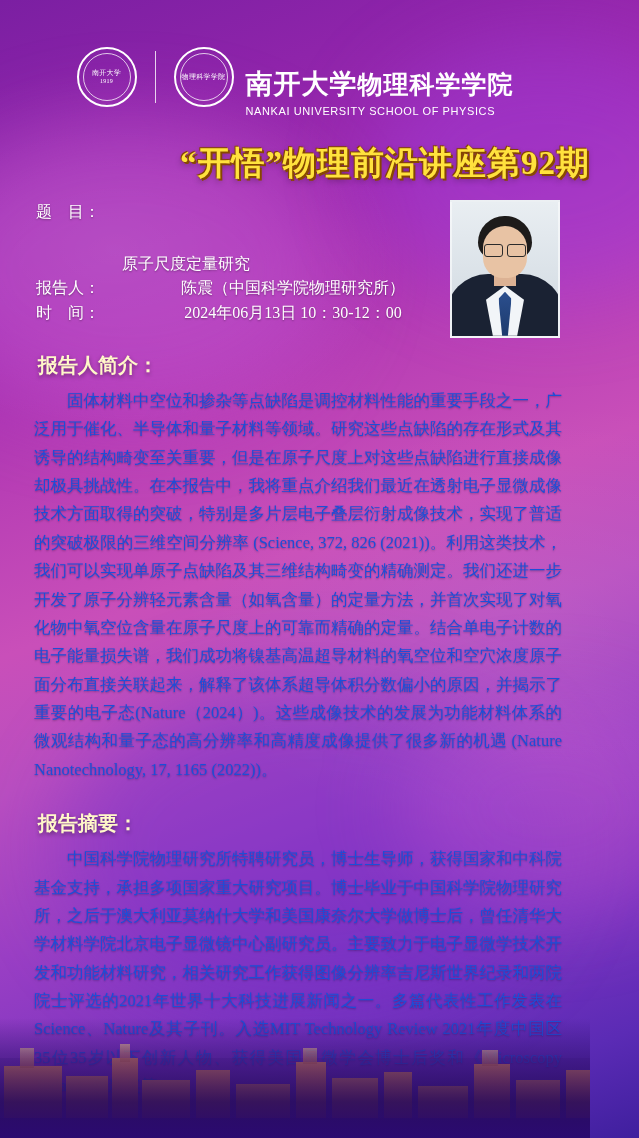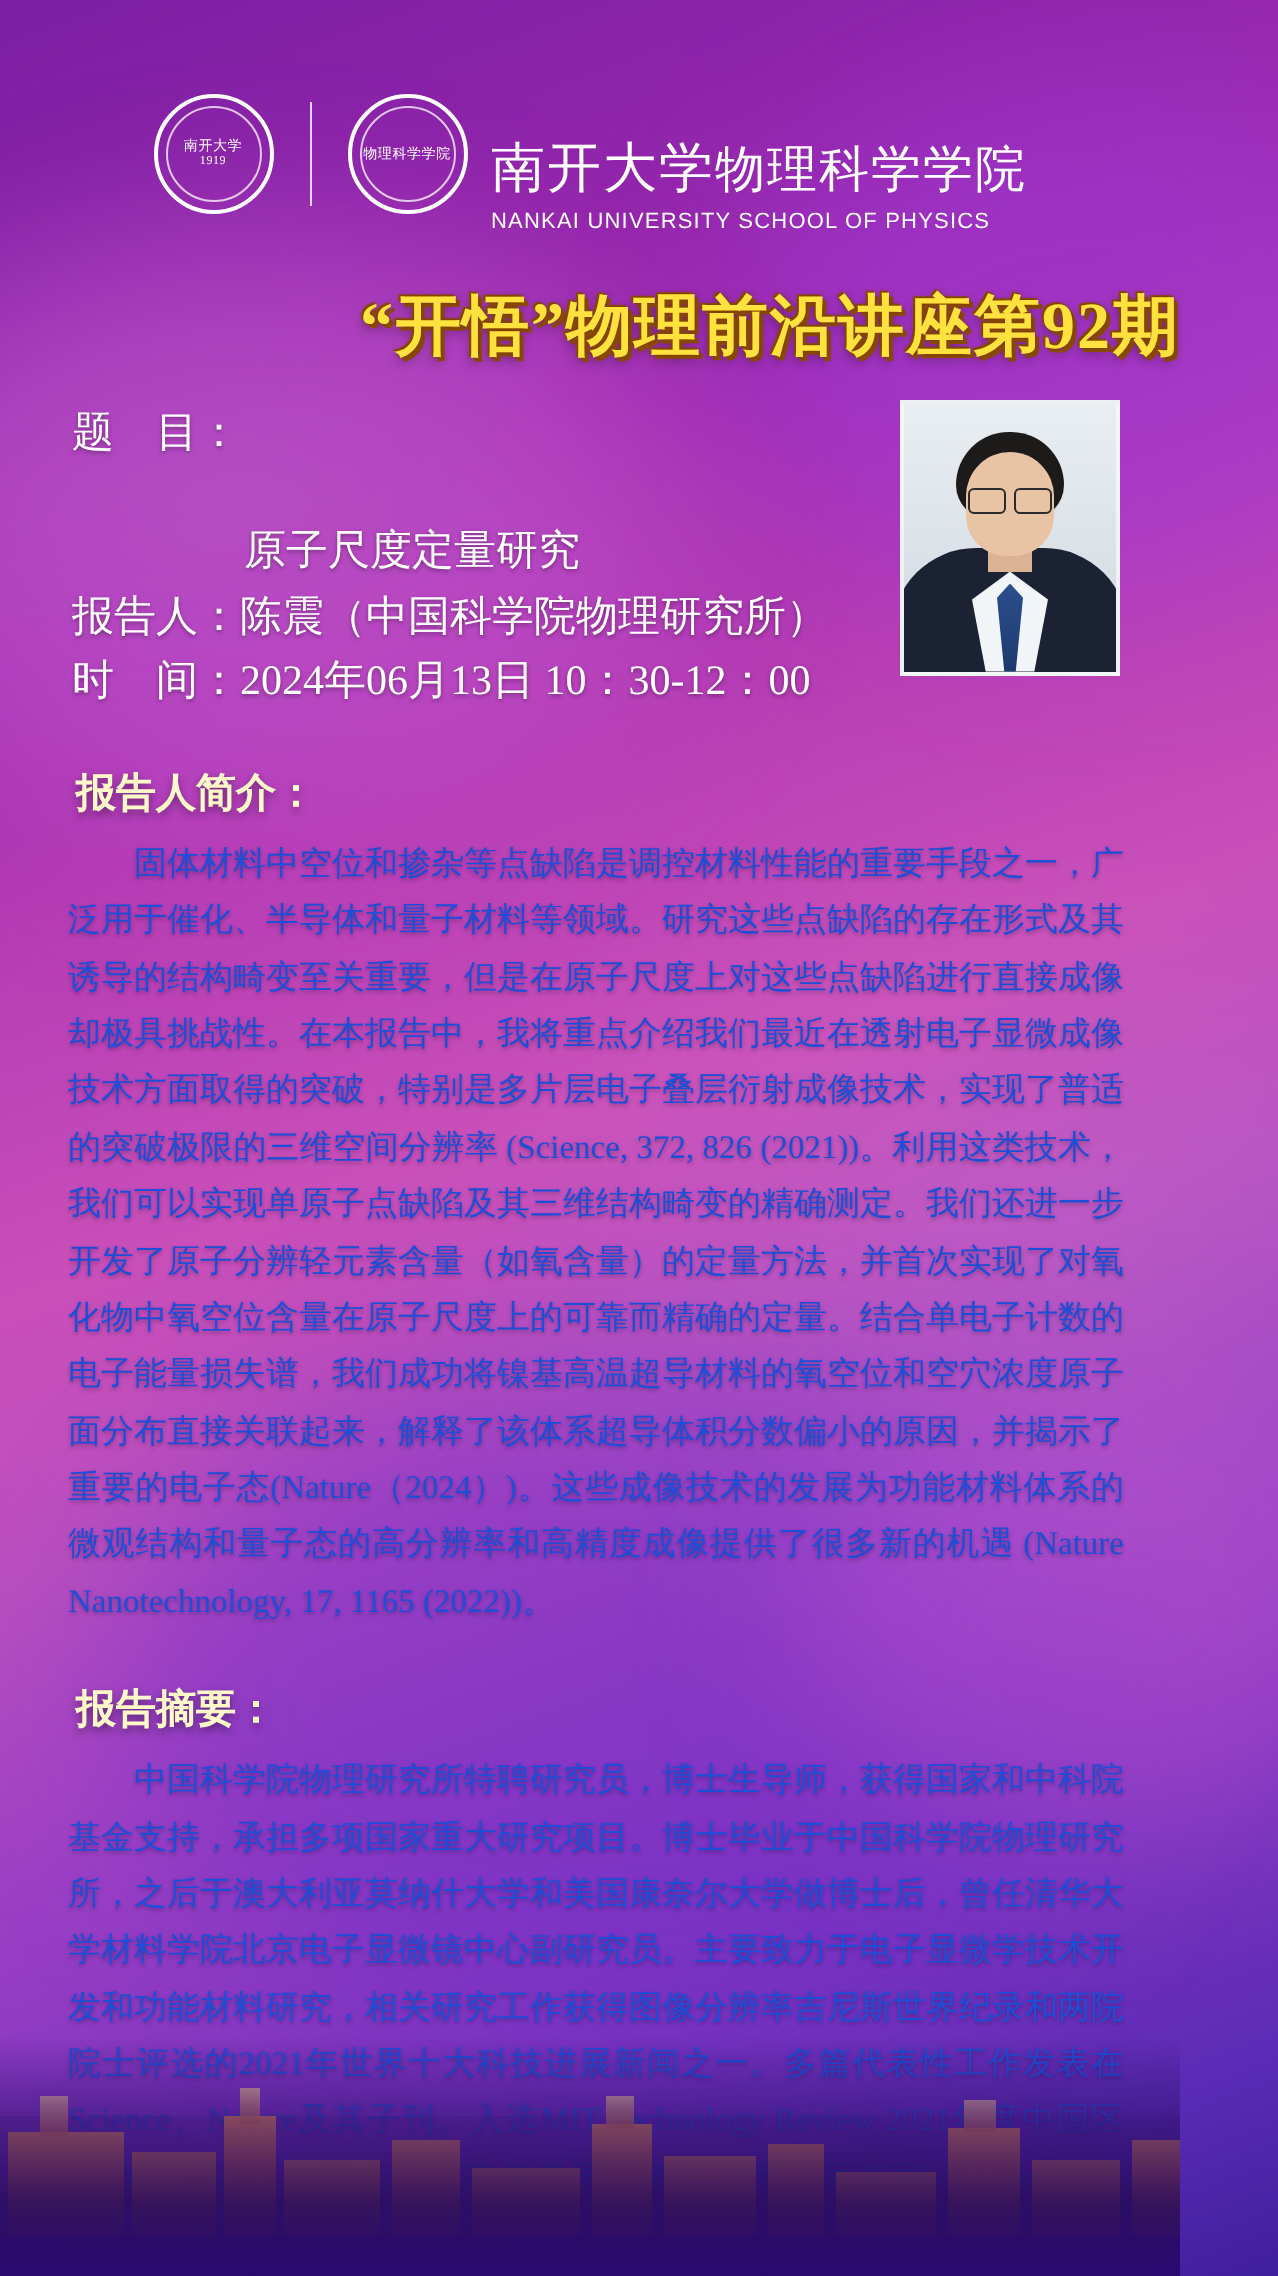--- a/index.html
+++ b/index.html
@@ -71,21 +71,21 @@
     background: rgba(255,255,255,.8);
     margin: 0 6px;
   }
   .uni-name {
     color: #fff;
     line-height: 1.1;
   }
   .uni-cn {
     font-family: "Liberation Serif", serif;
     font-size: 25px;
-    font-weight: 400;
+    font-weight: 700;
     letter-spacing: 1px;
     white-space: nowrap;
     margin-top: 32px;
   }
   .uni-cn .big { font-size: 27px; }
   .uni-en {
     font-size: 11px;
     letter-spacing: .6px;
     margin-top: 5px;
     white-space: nowrap;
@@ -164,30 +164,30 @@
   }
   .portrait .tie {
     position: absolute; left: 50%; transform: translateX(-50%);
     bottom: 0; width: 13px; height: 44px;
     background: linear-gradient(180deg,#2b4f8e,#1d3a6d);
     clip-path: polygon(50% 0, 100% 16%, 72% 100%, 28% 100%, 0 16%);
   }
 
   .info-lines {
     font-family: "Liberation Serif", serif;
-    font-size: 21px;
+    font-size: 16px;
     line-height: 1.55;
     padding-right: 74px;
     text-shadow: 0 1px 2px rgba(0,0,0,.35);
   }
   .info-row { display: flex; align-items: flex-start; }
   .info-label { white-space: pre; flex: 0 0 auto; }
   .info-value { flex: 1 1 auto; }
   .info-cont { padding-left: 86px; margin-top: 27px; }
-  .row-wide { padding-right: 0; }
+  .row-wide { padding-right: 0; text-align: center; }
 
   
   .sec-title {
     font-family: "Liberation Serif", serif;
     font-size: 20px;
     font-weight: 700;
     color: #fff8c9;
     margin: 26px 0 8px 38px;
     text-shadow: 0 2px 4px rgba(0,0,0,.4);
   }

